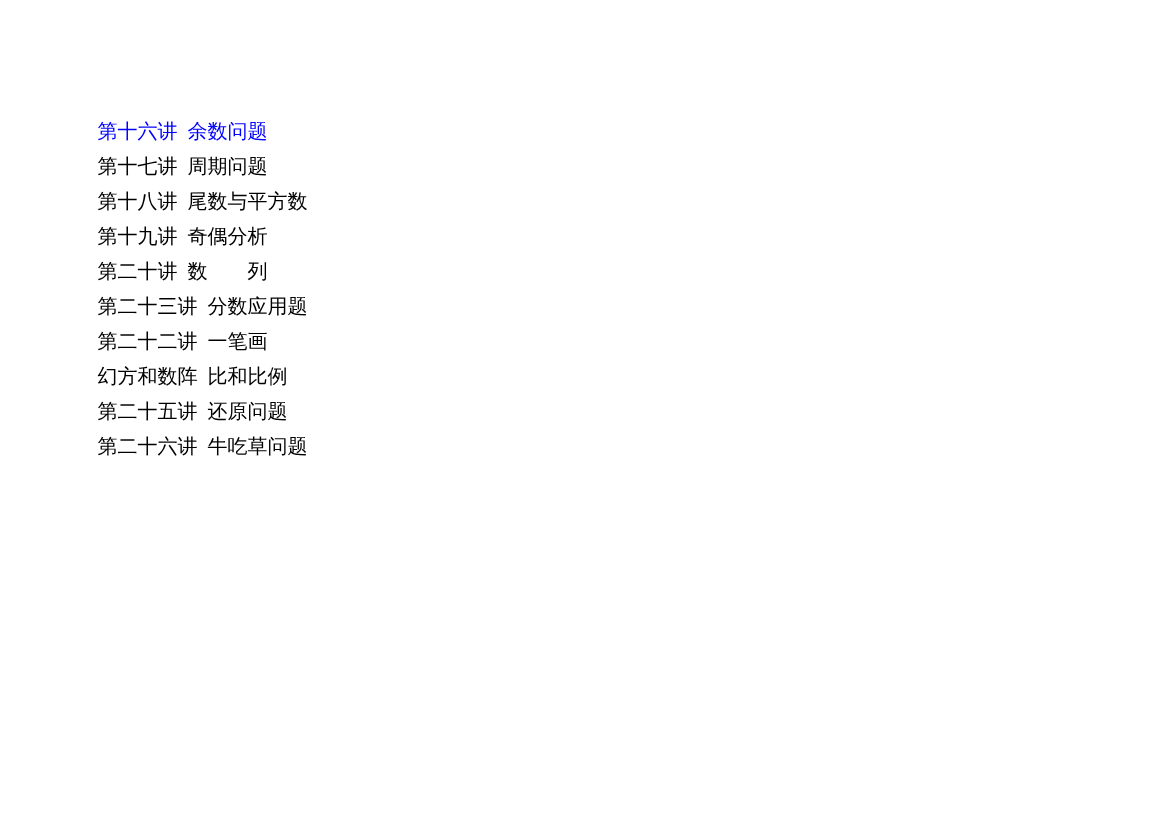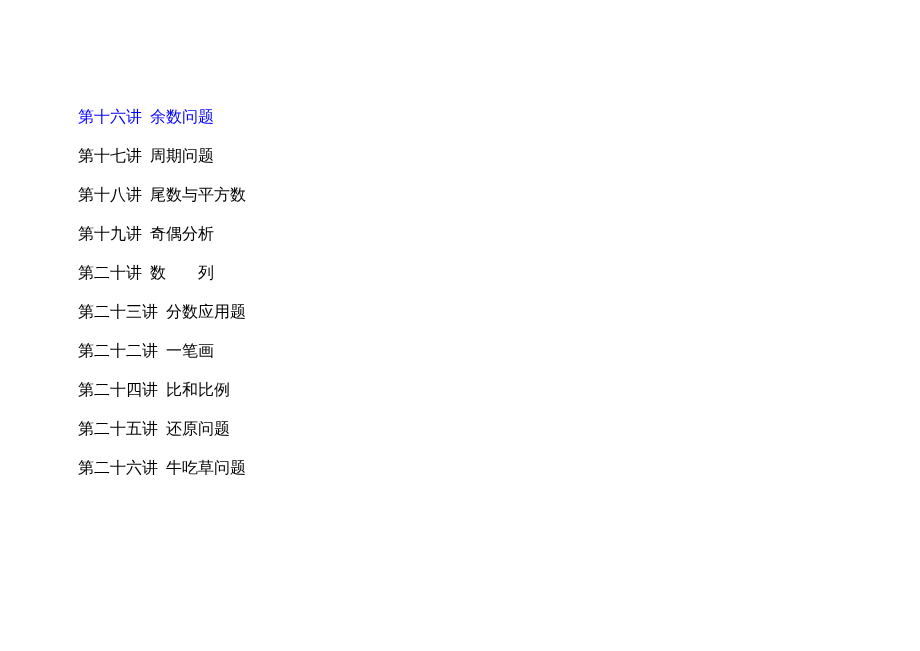--- a/index.html
+++ b/index.html
@@ -17,33 +17,32 @@
       padding-top: 92px;
       padding-left: 78px;
     }
     .toc-list {
       display: flex;
       flex-direction: column;
     }
     .toc-item {
       line-height: 28px;
       white-space: pre;
-      margin-top: 11px;
     }
     .toc-item.highlighted {
       color: #0000ff;
     }
   </style>
 </head>
 <body>
 
 <div class="toc-list">
   <div class="toc-item highlighted">第十六讲  余数问题</div>
   <div class="toc-item">第十七讲  周期问题</div>
   <div class="toc-item">第十八讲  尾数与平方数</div>
   <div class="toc-item">第十九讲  奇偶分析</div>
   <div class="toc-item">第二十讲  数        列</div>
   <div class="toc-item">第二十三讲  分数应用题</div>
   <div class="toc-item">第二十二讲  一笔画</div>
-  <div class="toc-item">第二十四讲  比和比例</div>
+  <div class="toc-item">幻方和数阵  比和比例</div>
   <div class="toc-item">第二十五讲  还原问题</div>
   <div class="toc-item">第二十六讲  牛吃草问题</div>
 </div>
 
 </body></html>

